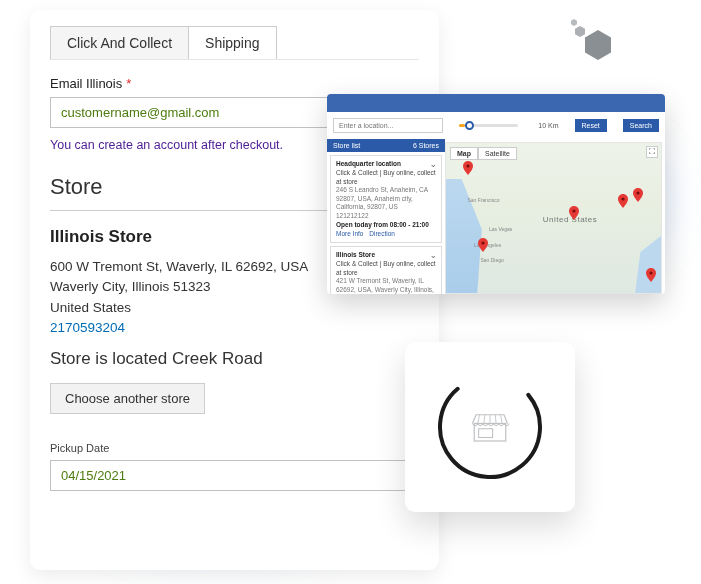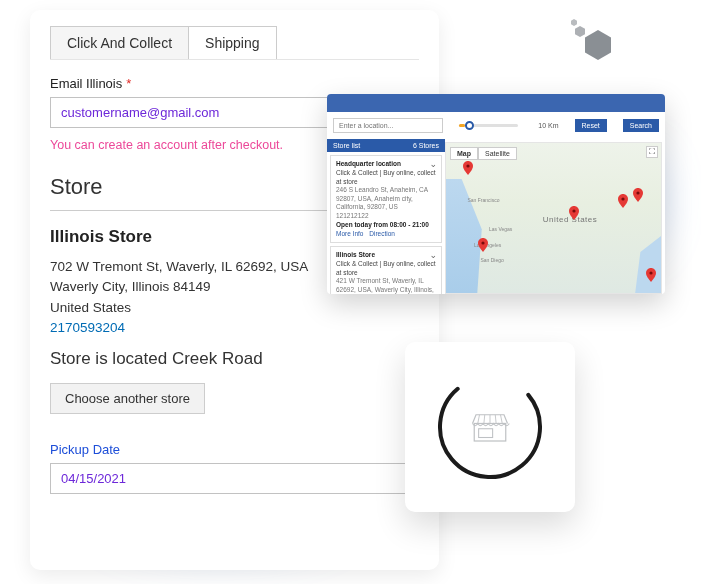--- a/index.html
+++ b/index.html
@@ -10,30 +10,30 @@
 
 .main-card{position:absolute;left:30px;top:10px;width:409px;height:560px;background:#fff;border-radius:10px;box-shadow:0 6px 20px rgba(0,0,0,.08);padding:16px 20px;overflow:hidden}
 .tabs{display:flex;border-bottom:1px solid #e5e5e5;margin-bottom:16px}
 .tab{padding:8px 16px;font-size:14px;color:#333;cursor:pointer;background:#f5f5f5}
 .tab.a{color:#333}
 .tab:first-child{border:1px solid #ccc;border-bottom:none}
 .tabs .tab:nth-child(2){background:#fff;border:1px solid #ccc;border-bottom:none;border-left:none}
 
 .label{font-size:13px;color:#222;margin:4px 0 6px}
 .req{color:#e02b27;margin-left:4px}
-.input{width:100%;border:1px solid #c2c2c2;padding:7px 10px;font-size:13px;color:#6d28d9;background:#fff}
-.helper{font-size:12.5px;color:#ec4899;margin:10px 0 22px}
+.input{width:100%;border:1px solid #c2c2c2;padding:7px 10px;font-size:13px;color:#4d7c0f;background:#fff}
+.helper{font-size:12.5px;color:#4c1d95;margin:10px 0 22px}
 .h2{font-size:22px;color:#333;font-weight:300;margin:6px 0 8px}
 .hr{border:none;border-top:1px solid #ccc;margin:10px 0 16px}
 .store-name{font-size:17px;font-weight:700;color:#222;margin-bottom:10px}
 .addr{font-size:13.5px;color:#333;line-height:1.5}
 .phone{color:#006bb4;font-size:13.5px;margin-top:2px}
 .note{font-size:17px;color:#333;margin:14px 0}
 .btn{display:inline-block;background:#f2f2f2;border:1px solid #cdcdcd;padding:7px 14px;font-size:13px;color:#333;cursor:pointer;margin-bottom:14px}
-.field-label{font-size:13px;color:#1d4ed8;margin:14px 0 6px}
+.field-label{font-size:11px;color:#404040;margin:14px 0 6px}
 
 .deco-hex{position:absolute;right:130px;top:22px}
 .hex{width:26px;height:30px;background:#8a8f94;clip-path:polygon(50% 0,100% 25%,100% 75%,50% 100%,0 75%,0 25%);position:absolute}
 .hex.s1{left:14px;top:8px}
 .hex.s2{width:10px;height:11px;left:4px;top:4px;background:#8a8f94;opacity:.7}
 .hex.s3{width:6px;height:7px;left:0;top:-3px;opacity:.6}
 
 .map-card{position:absolute;left:327px;top:94px;width:338px;height:200px;background:#fff;border-radius:4px;box-shadow:0 10px 28px rgba(0,0,0,.18);font-size:8px;color:#333;overflow:hidden}
 .map-top{height:18px;background:#3b66b0;display:flex;align-items:center;padding:0 6px}
 .map-top .crumb{color:#fff;font-size:7px;opacity:.85}
@@ -86,22 +86,22 @@
   <div class="label">
     <span>Email Illinois</span><span class="req">*</span>
   </div>
   <input class="input" value="customername@gmail.com" style="">
   <div class="helper">You can create an account after checkout.</div>
 
   <div class="h2">Store</div>
   <hr class="hr">
 
   <div class="store-name">Illinois Store</div>
-  <div class="addr">702 W Tremont St, Waverly, IL 62692, USA</div>
-  <div class="addr">Waverly City, Illinois 84149</div>
+  <div class="addr">600 W Tremont St, Waverly, IL 62692, USA</div>
+  <div class="addr">Waverly City, Illinois 51323</div>
   <div class="addr">United States</div>
   <div class="phone">2170593204</div>
   <div class="note">Store is located Creek Road</div>
   <button class="btn">Choose another store</button>
 
   <div class="field-label">Pickup Date</div>
   <input class="input" value="04/15/2021" style="">
 
 </div>
 

